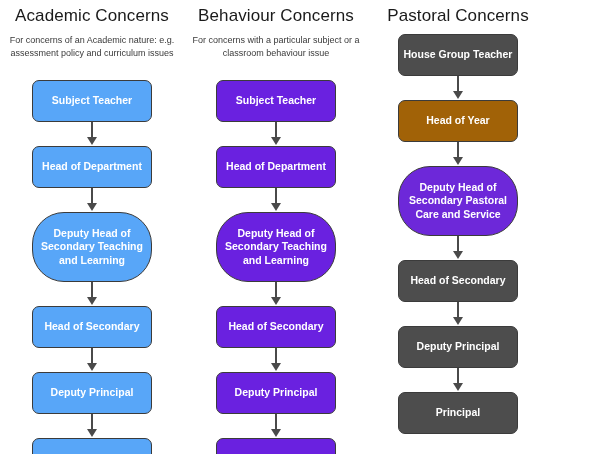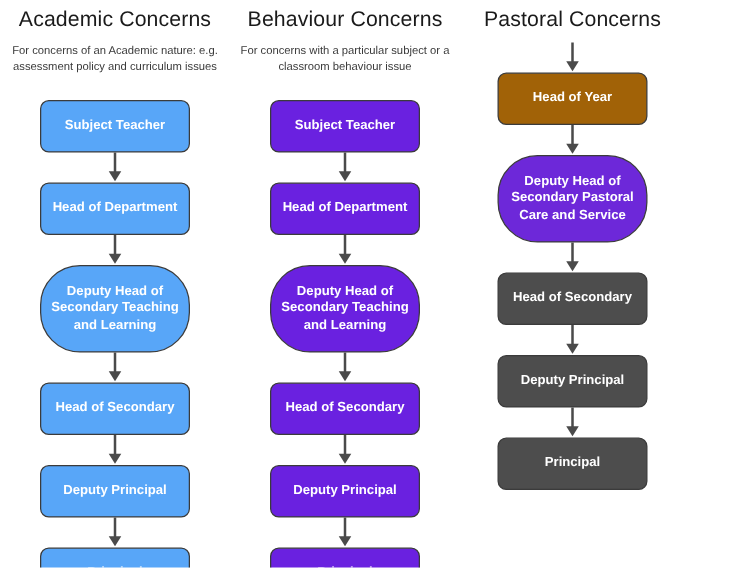--- a/index.html
+++ b/index.html
@@ -162,20 +162,21 @@
           <div class="stem"></div>
           <div class="head"></div>
         </div>
       <div class="node h2line" style="background: rgb(106, 33, 224);">Principal</div>
     </div>
   </div>
 
   <div class="column">
     <div class="col-title">Pastoral Concerns</div>
     <div class="flow">
+      <div class="node h2line" style="background: rgb(77, 77, 77);">House Group Teacher</div>
       <div class="connector">
           <div class="stem"></div>
           <div class="head"></div>
         </div>
       <div class="node h1line" style="background: #a16207;">Head of Year</div>
       <div class="connector">
           <div class="stem"></div>
           <div class="head"></div>
         </div>
       <div class="node h4line" style="background: #6d28d9;">Deputy Head of Secondary Pastoral Care and Service</div>

